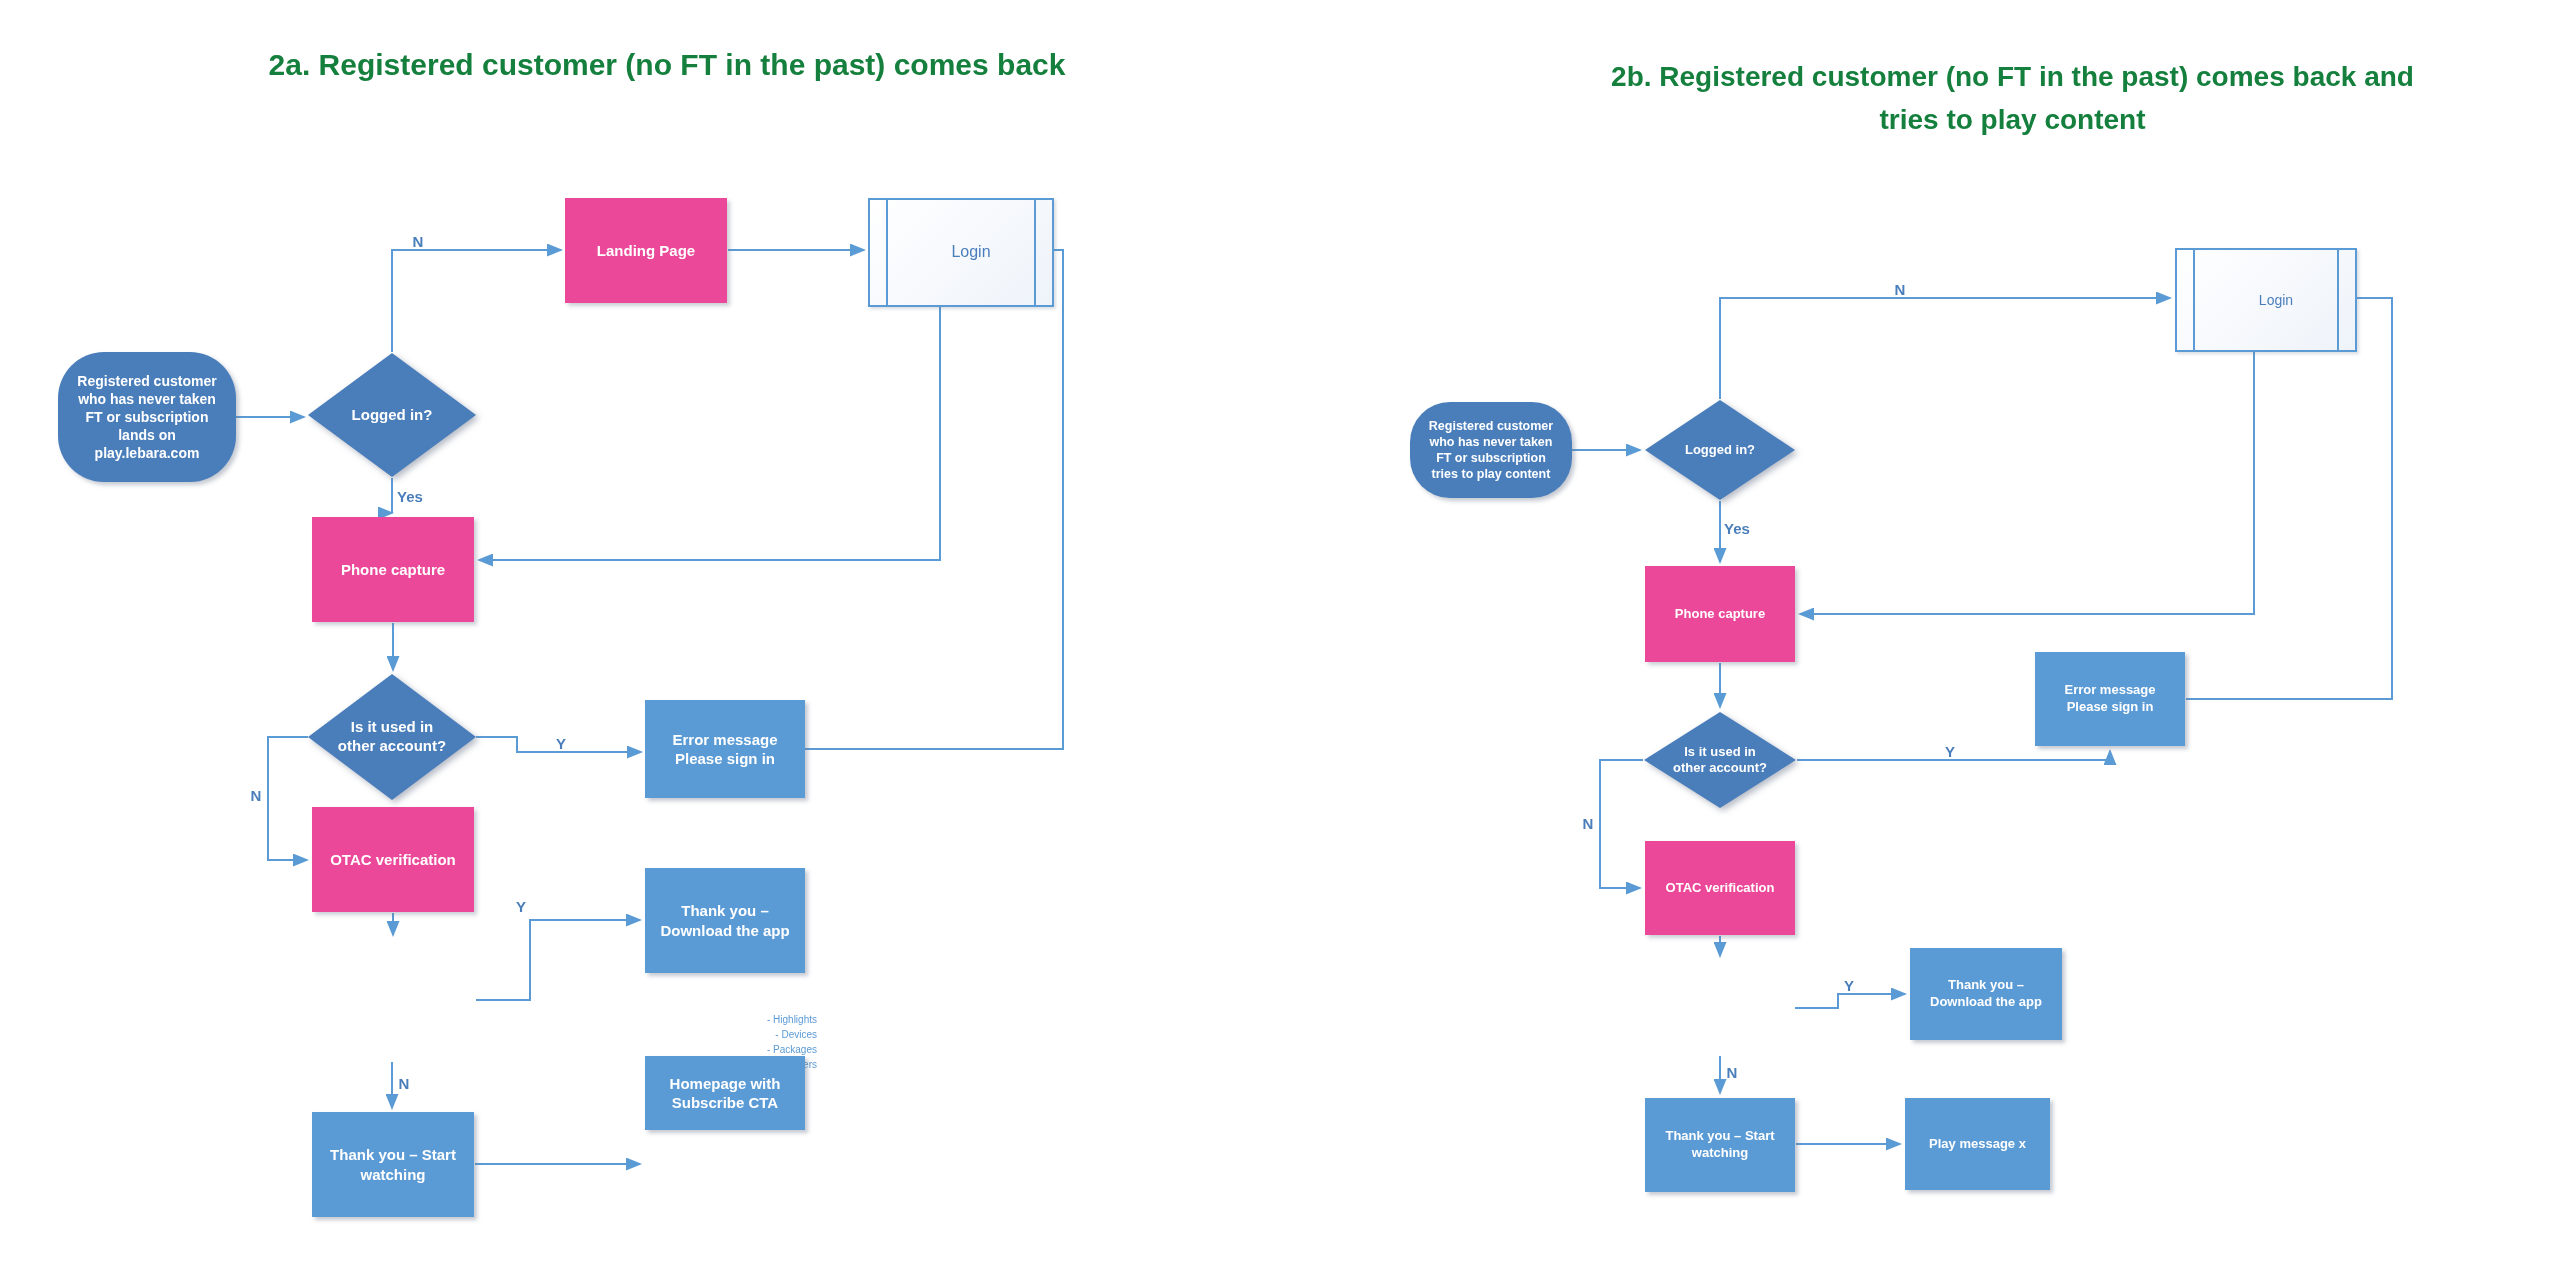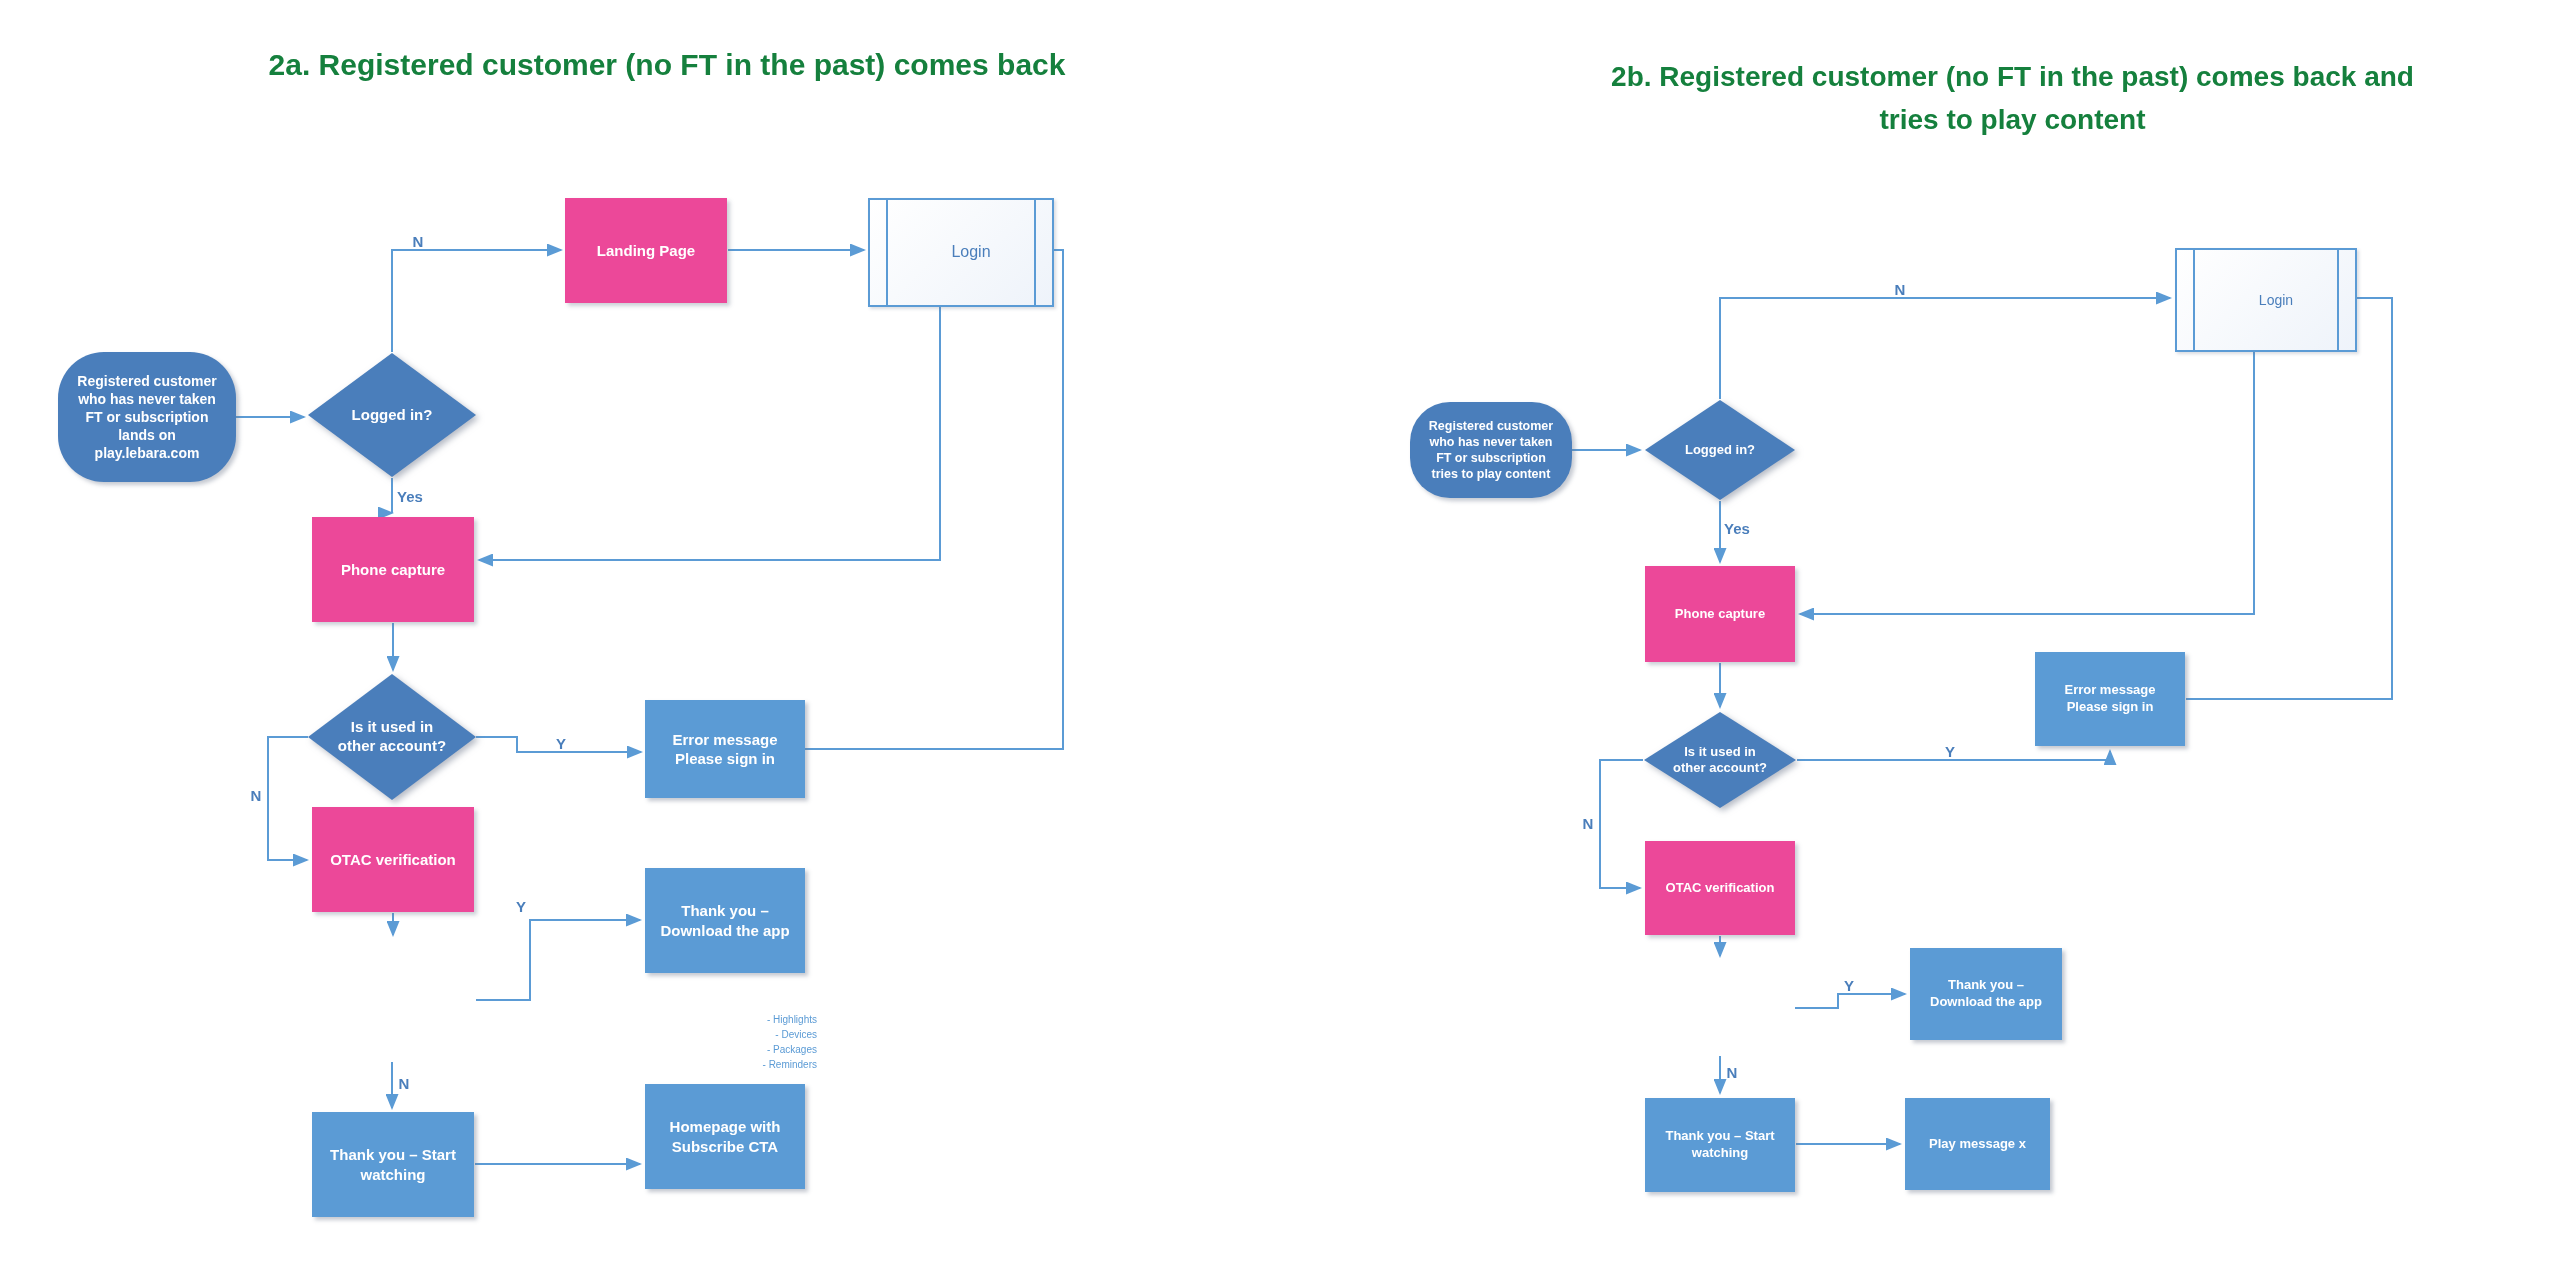--- a/index.html
+++ b/index.html
@@ -115,21 +115,21 @@
 Download the app</div>
 
   <div class="notes" style="left:622px;top:1012px;width:195px;">- Highlights
 - Devices
 - Packages
 - Reminders</div>
 
   <div class="node rect-blue sz-a" style="left:312px;top:1112px;width:162px;height:105px;">Thank you – Start
 watching</div>
 
-  <div class="node rect-blue sz-a" style="left:645px;top:1084px;width:160px;height:105px;">Homepage with
+  <div class="node rect-blue sz-a" style="left:645px;top:1056px;width:160px;height:74px;">Homepage with
 Subscribe CTA</div>
 
   <div class="edge-label" style="left:418px;top:241px;">N</div>
   <div class="edge-label" style="left:410px;top:496px;">Yes</div>
   <div class="edge-label" style="left:561px;top:743px;">Y</div>
   <div class="edge-label" style="left:256px;top:795px;">N</div>
   <div class="edge-label" style="left:521px;top:906px;">Y</div>
   <div class="edge-label" style="left:404px;top:1083px;">N</div>
 
   <div class="title title-b">2b. Registered customer (no FT in the past) comes back and

